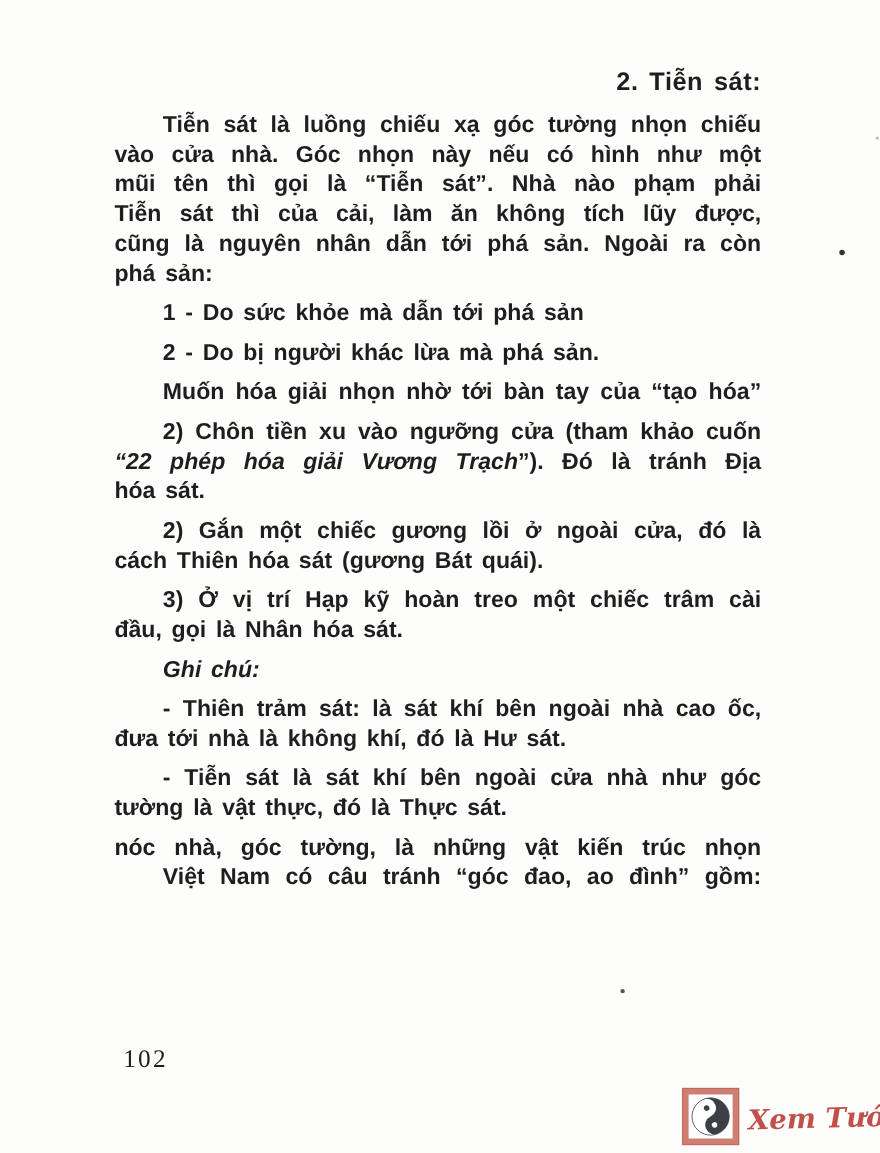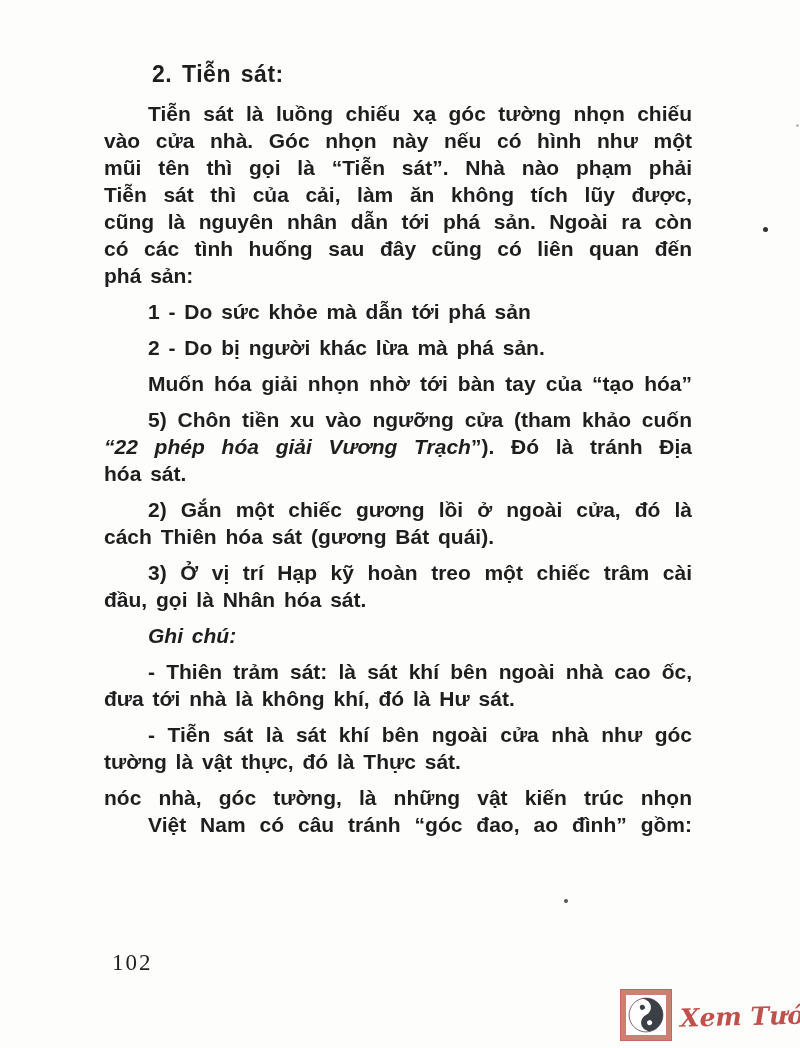--- a/index.html
+++ b/index.html
@@ -24,20 +24,21 @@
     line-height: 27px;
     color: #1e1e1e;
     word-spacing: 3px;
   }
   .heading {
     font-weight: bold;
     font-size: 23px;
     padding-left: 48px;
     margin-bottom: 12px;
     letter-spacing: 0.5px;
+    text-align: right;
   }
   .para { margin-bottom: 9px; font-weight: bold; }
   .ln { text-align: justify; text-align-last: left; white-space: normal; }
   .ln.fill { text-align-last: justify; }
   .ln.ind { padding-left: 44px; }
   .it { font-style: italic; }
   .page-number {
     position: absolute;
     left: 112px;
     top: 950px;
@@ -97,38 +98,37 @@
   <div class="doc">
 
     <div class="heading">2. Tiễn sát:</div>
 
     <div class="para">
       <div class="ln ind fill">Tiễn sát là luồng chiếu xạ góc tường nhọn chiếu</div>
       <div class="ln fill">vào cửa nhà. Góc nhọn này nếu có hình như một</div>
       <div class="ln fill">mũi tên thì gọi là “Tiễn sát”. Nhà nào phạm phải</div>
       <div class="ln fill">Tiễn sát thì của cải, làm ăn không tích lũy được,</div>
       <div class="ln fill">cũng là nguyên nhân dẫn tới phá sản. Ngoài ra còn</div>
-      <div class="ln fill">có các tình huống sau đây cũng có liên quan đến</div>
       <div class="ln">phá sản:</div>
     </div>
 
     <div class="para">
       <div class="ln ind">1 - Do sức khỏe mà dẫn tới phá sản</div>
     </div>
 
     <div class="para">
       <div class="ln ind">2 - Do bị người khác lừa mà phá sản.</div>
     </div>
 
     <div class="para">
       <div class="ln ind fill">Muốn hóa giải nhọn nhờ tới bàn tay của “tạo hóa”</div>
     </div>
 
     <div class="para">
-      <div class="ln ind fill">5) Chôn tiền xu vào ngưỡng cửa (tham khảo cuốn</div>
+      <div class="ln ind fill">2) Chôn tiền xu vào ngưỡng cửa (tham khảo cuốn</div>
       <div class="ln fill"><span class="it">“22 phép hóa giải Vương Trạch</span><span>”). Đó là tránh Địa</span></div>
       <div class="ln">hóa sát.</div>
     </div>
 
     <div class="para">
       <div class="ln ind fill">2) Gắn một chiếc gương lồi ở ngoài cửa, đó là</div>
       <div class="ln">cách Thiên hóa sát (gương Bát quái).</div>
     </div>
 
     <div class="para">

